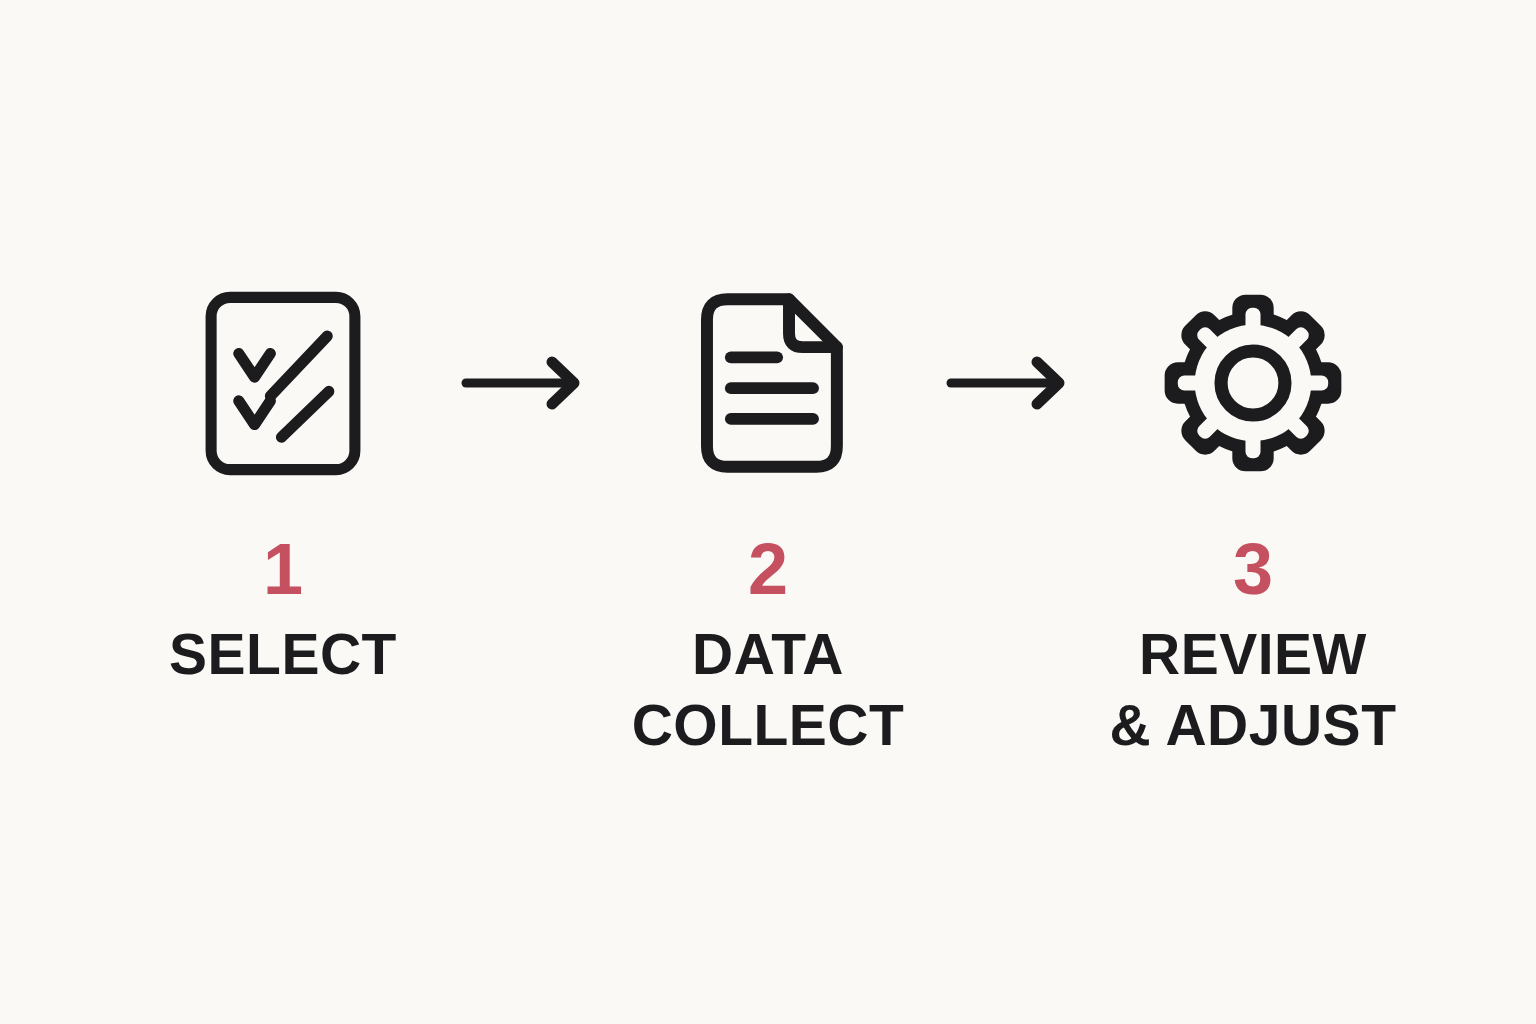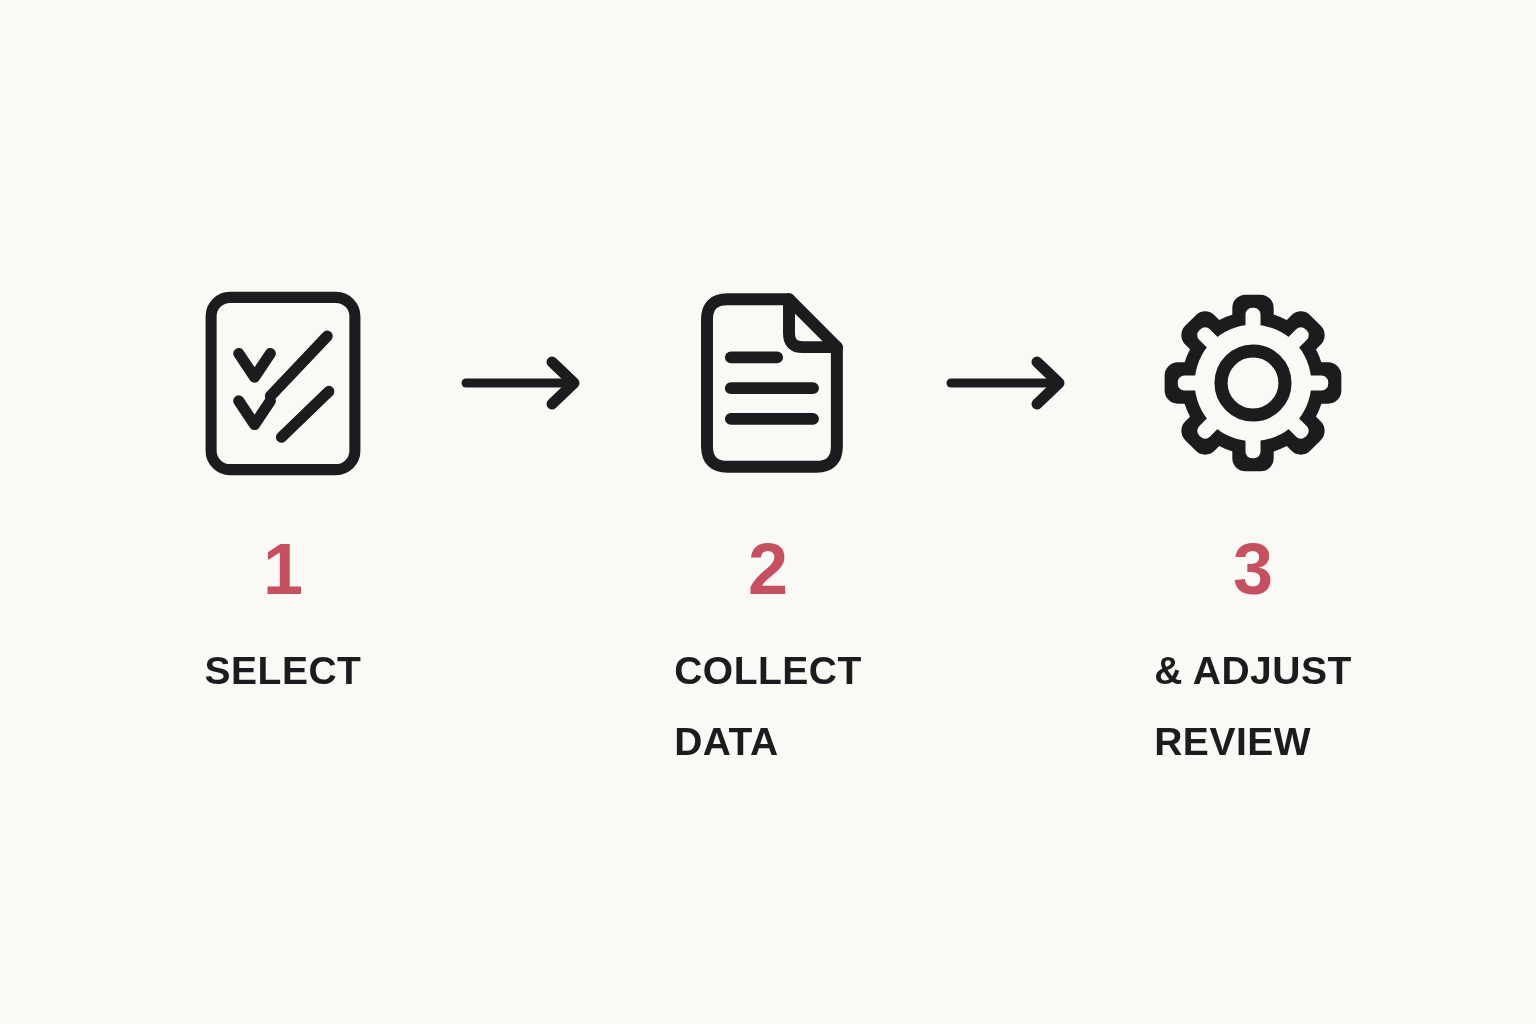--- a/index.html
+++ b/index.html
@@ -39,27 +39,27 @@
     stroke-linejoin:round;
   }
   .step-number{
     margin-top:55px;
     font-size:72px;
     font-weight:700;
     line-height:72px;
     color:var(--accent);
   }
   .step-label{
-    margin-top:30px;
-    font-size:39px;
+    margin-top:14px;
+    font-size:57px;
     font-weight:700;
     line-height:71px;
     letter-spacing:.5px;
     color:var(--ink);
-    text-align:left;
+    text-align:center;
     white-space:nowrap;
   }
   .arrow-cell{
     width:185px;
     padding-top:65px;
     display:flex;
     justify-content:center;
   }
   .gear-fill{fill:var(--ink);}
   .gear-bg{fill:var(--bg);}
@@ -97,22 +97,22 @@
       <svg width="171" height="188" viewBox="0 0 100 110">
         <path class="stroke" stroke-width="7" d="M62 6 H26 Q14 6 14 18 V92 Q14 104 26 104 H78 Q90 104 90 92 V34 Z"></path>
         <path class="stroke" stroke-width="7" d="M62 6 V26 Q62 34 70 34 H90"></path>
         <path class="stroke" stroke-width="7" d="M28 40 H55"></path>
         <path class="stroke" stroke-width="7" d="M28 58 H76"></path>
         <path class="stroke" stroke-width="7" d="M28 76 H76"></path>
       </svg>
     </div>
     <div class="step-number">2</div>
     <div class="step-label">
+      <div>DATA</div>
       <div>COLLECT</div>
-      <div>DATA</div>
     </div>
   </div>
 
   <div class="arrow-cell">
     <svg width="132" height="60" viewBox="0 0 132 60">
       <path class="stroke" stroke-width="9" d="M6 30 H112"></path>
       <path class="stroke" stroke-width="11" d="M92 9 L114 30 L92 51"></path>
     </svg>
   </div>
 
@@ -134,18 +134,18 @@
           <rect class="gear-bg" x="10" y="46" width="80" height="8" rx="3.5" transform="rotate(90 50 50)"></rect>
           <rect class="gear-bg" x="10" y="46" width="80" height="8" rx="3.5" transform="rotate(135 50 50)"></rect>
           <circle class="gear-bg" cx="50" cy="50" r="31"></circle>
         </g>
 
         <circle class="stroke" cx="50" cy="50" r="17" stroke-width="7"></circle>
       </svg>
     </div>
     <div class="step-number">3</div>
     <div class="step-label">
+      <div>REVIEW</div>
       <div>&amp; ADJUST</div>
-      <div>REVIEW</div>
     </div>
   </div>
 
 </div>
 
 </body></html>

